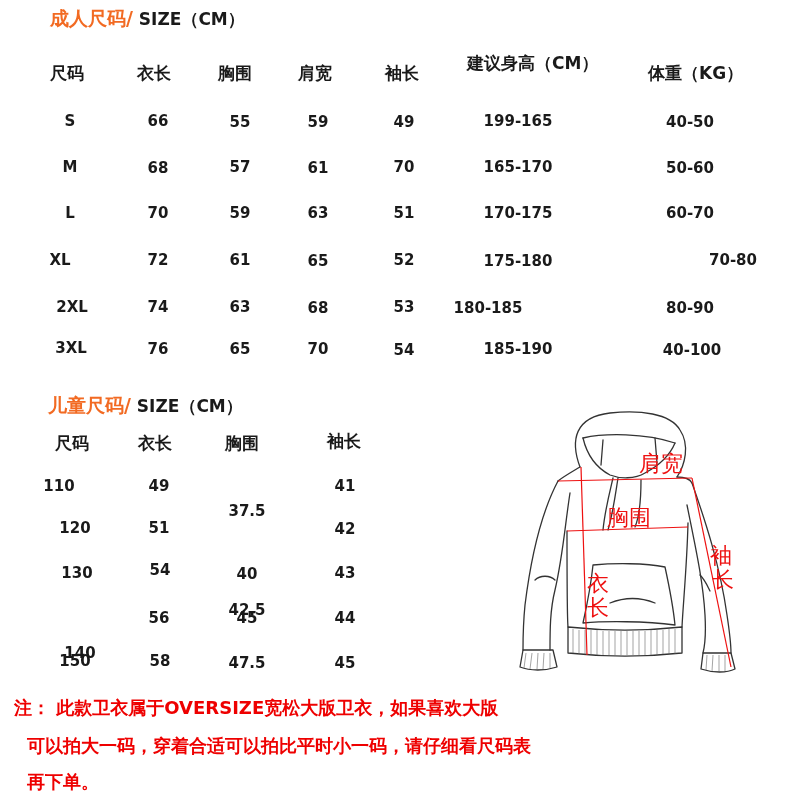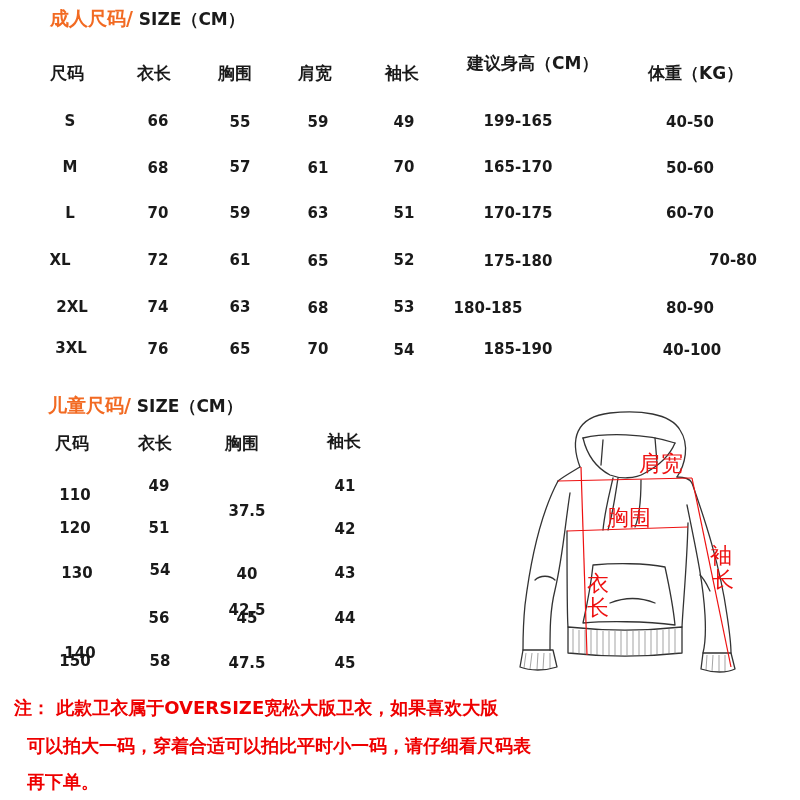--- a/index.html
+++ b/index.html
@@ -100,21 +100,21 @@
 
 <div>
   <div>
     <span class="abs hdr" style="left:55px; top:432px;">尺码</span>
     <span class="abs hdr" style="left:138px; top:432px;">衣长</span>
     <span class="abs hdr" style="left:225px; top:432px;">胸围</span>
     <span class="abs hdr" style="left:327px; top:430px;">袖长</span>
   </div>
 
   <div>
-    <span class="abs cell" style="left:75px; top:477px;margin-top:9px;">110</span>
+    <span class="abs cell" style="left:59px; top:477px;">110</span>
     <span class="abs cell" style="left:159px; top:477px;">49</span>
     <span class="abs cell" style="left:247px; top:476px;margin-top:26px;">37.5</span>
     <span class="abs cell" style="left:345px; top:477px;">41</span>
   </div>
   <div>
     <span class="abs cell" style="left:75px; top:519px;">120</span>
     <span class="abs cell" style="left:159px; top:519px;">51</span>
     <span class="abs cell" style="left:247px; top:519px;margin-top:46px;">40</span>
     <span class="abs cell" style="left:345px; top:520px;">42</span>
   </div>

